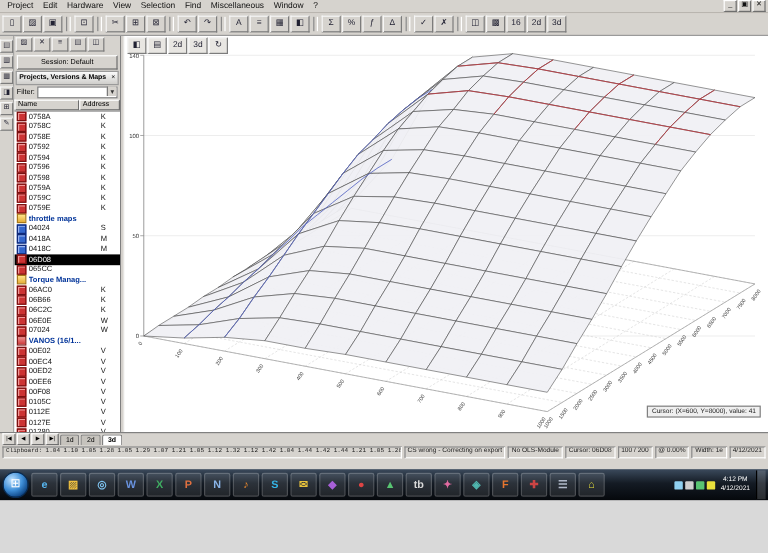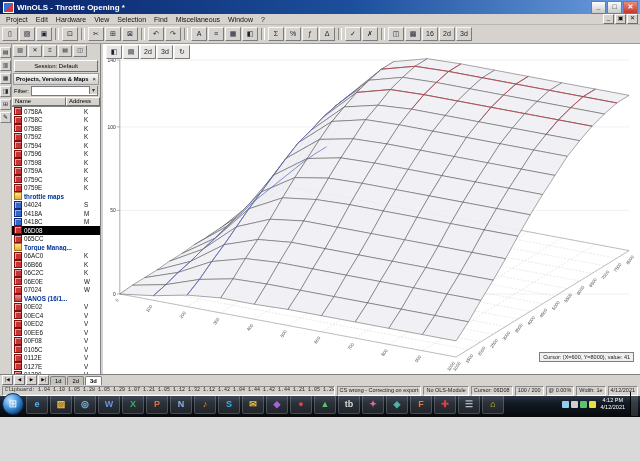--- a/index.html
+++ b/index.html
@@ -85,29 +85,20 @@
   .show-desktop{width:7px;height:24px;background:rgba(255,255,255,0.15);border-left:1px solid #000;flex:none;}
 
   .desktop-strip{height:44px;background:#d9d9d9;}
 </style>
 </head>
 <body>
 
 <div class="screen">
   <div class="app">
 
-    <div class="titlebar">
-      <span class="title-icon"></span>
-      <span class="title-text">WinOLS - Throttle Opening *</span>
-      <span class="win-btns">
-        <span class="win-btn">_</span>
-        <span class="win-btn">□</span>
-        <span class="win-btn close">✕</span>
-      </span>
-    </div>
 
     <div class="menubar">
         <span class="menu-item">Project</span>
         <span class="menu-item">Edit</span>
         <span class="menu-item">Hardware</span>
         <span class="menu-item">View</span>
         <span class="menu-item">Selection</span>
         <span class="menu-item">Find</span>
         <span class="menu-item">Miscellaneous</span>
         <span class="menu-item">Window</span>

